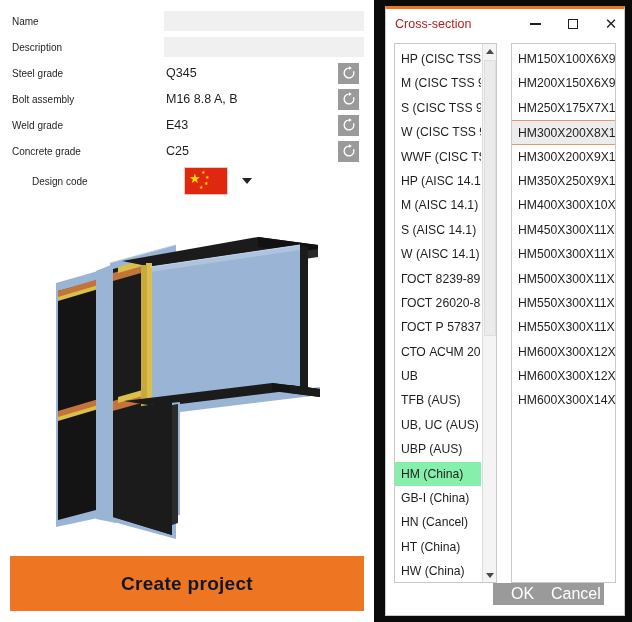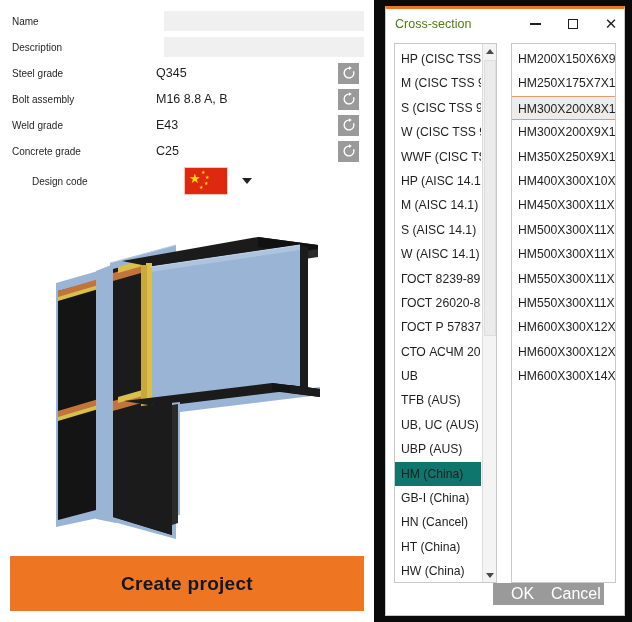--- a/index.html
+++ b/index.html
@@ -46,21 +46,21 @@
     position: absolute;
     left: 164px;
     width: 200px;
     height: 20px;
     background: #f0f0f0;
     border: none;
     box-sizing: border-box;
   }
   .row-value {
     position: absolute;
-    left: 156px;
+    left: 166px;
     font-size: 12.5px;
     color: #1f1f1f;
     white-space: nowrap;
   }
   .refresh-btn {
     position: absolute;
     left: 338px;
     width: 21px;
     height: 21px;
     background: #9a9a9a;
@@ -150,21 +150,21 @@
     box-sizing: border-box;
   }
   #dialog-titlebar {
     position: relative;
     height: 32px;
   }
   #dialog-title {
     position: absolute;
     left: 9px; top: 8px;
     font-size: 12.5px;
-    color: #4d7c0f;
+    color: #b91c1c;
   }
   .win-btn {
     position: absolute;
     top: 2px;
     width: 30px; height: 26px;
     display: flex;
     align-items: center;
     justify-content: center;
     color: #1f1f1f;
   }
@@ -205,21 +205,21 @@
     height: 24.4px;
     line-height: 24.4px;
     padding-left: 6px;
     font-size: 12.2px;
     color: #1f1f1f;
     white-space: nowrap;
     box-sizing: border-box;
     overflow: hidden;
   }
   .list-item.selected-gray {
-    background: #0f766e;
+    background: #86efac;
   }
   .list-item.selected-outline {
     background: #ececec;
     border: 1.5px solid #e49a6d;
     margin-left: -1px;
     margin-right: -1px;
     padding-left: 6px;
   }
 
   
@@ -469,20 +469,21 @@
           </div>
           <div id="sb-thumb"></div>
           <div class="sb-arrow" id="sb-down">
             <span class="tri-down"></span>
           </div>
         </div>
       </div>
 
       <div class="listbox" id="list-sections">
         <div class="list-inner" id="sections-items">
+            <div class="list-item">HM150X100X6X9</div>
             <div class="list-item">HM200X150X6X9</div>
             <div class="list-item">HM250X175X7X11</div>
             <div class="list-item selected-outline">HM300X200X8X12</div>
             <div class="list-item">HM300X200X9X14</div>
             <div class="list-item">HM350X250X9X14</div>
             <div class="list-item">HM400X300X10X16</div>
             <div class="list-item">HM450X300X11X18</div>
             <div class="list-item">HM500X300X11X15</div>
             <div class="list-item">HM500X300X11X18</div>
             <div class="list-item">HM550X300X11X15</div>

